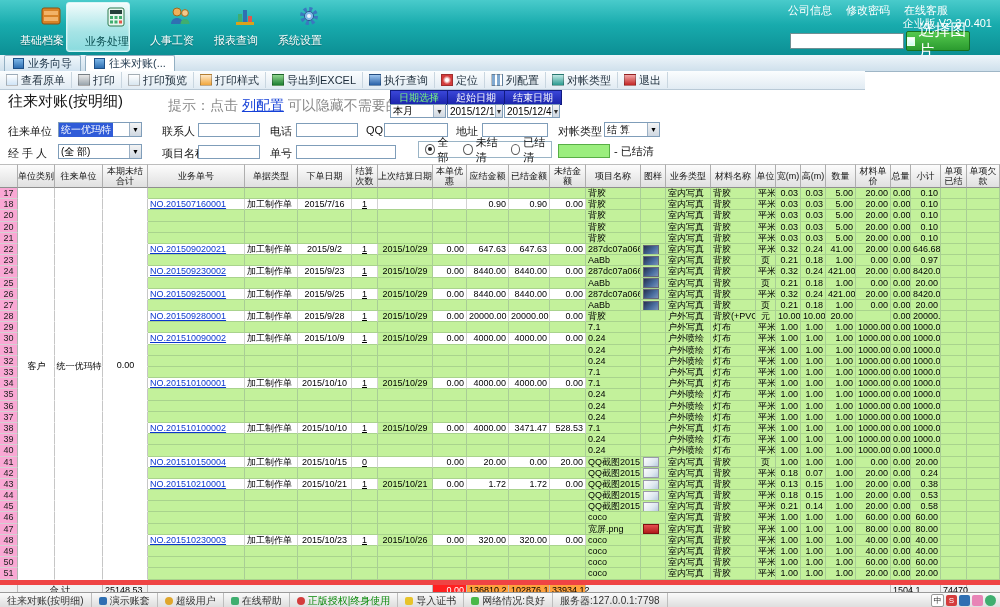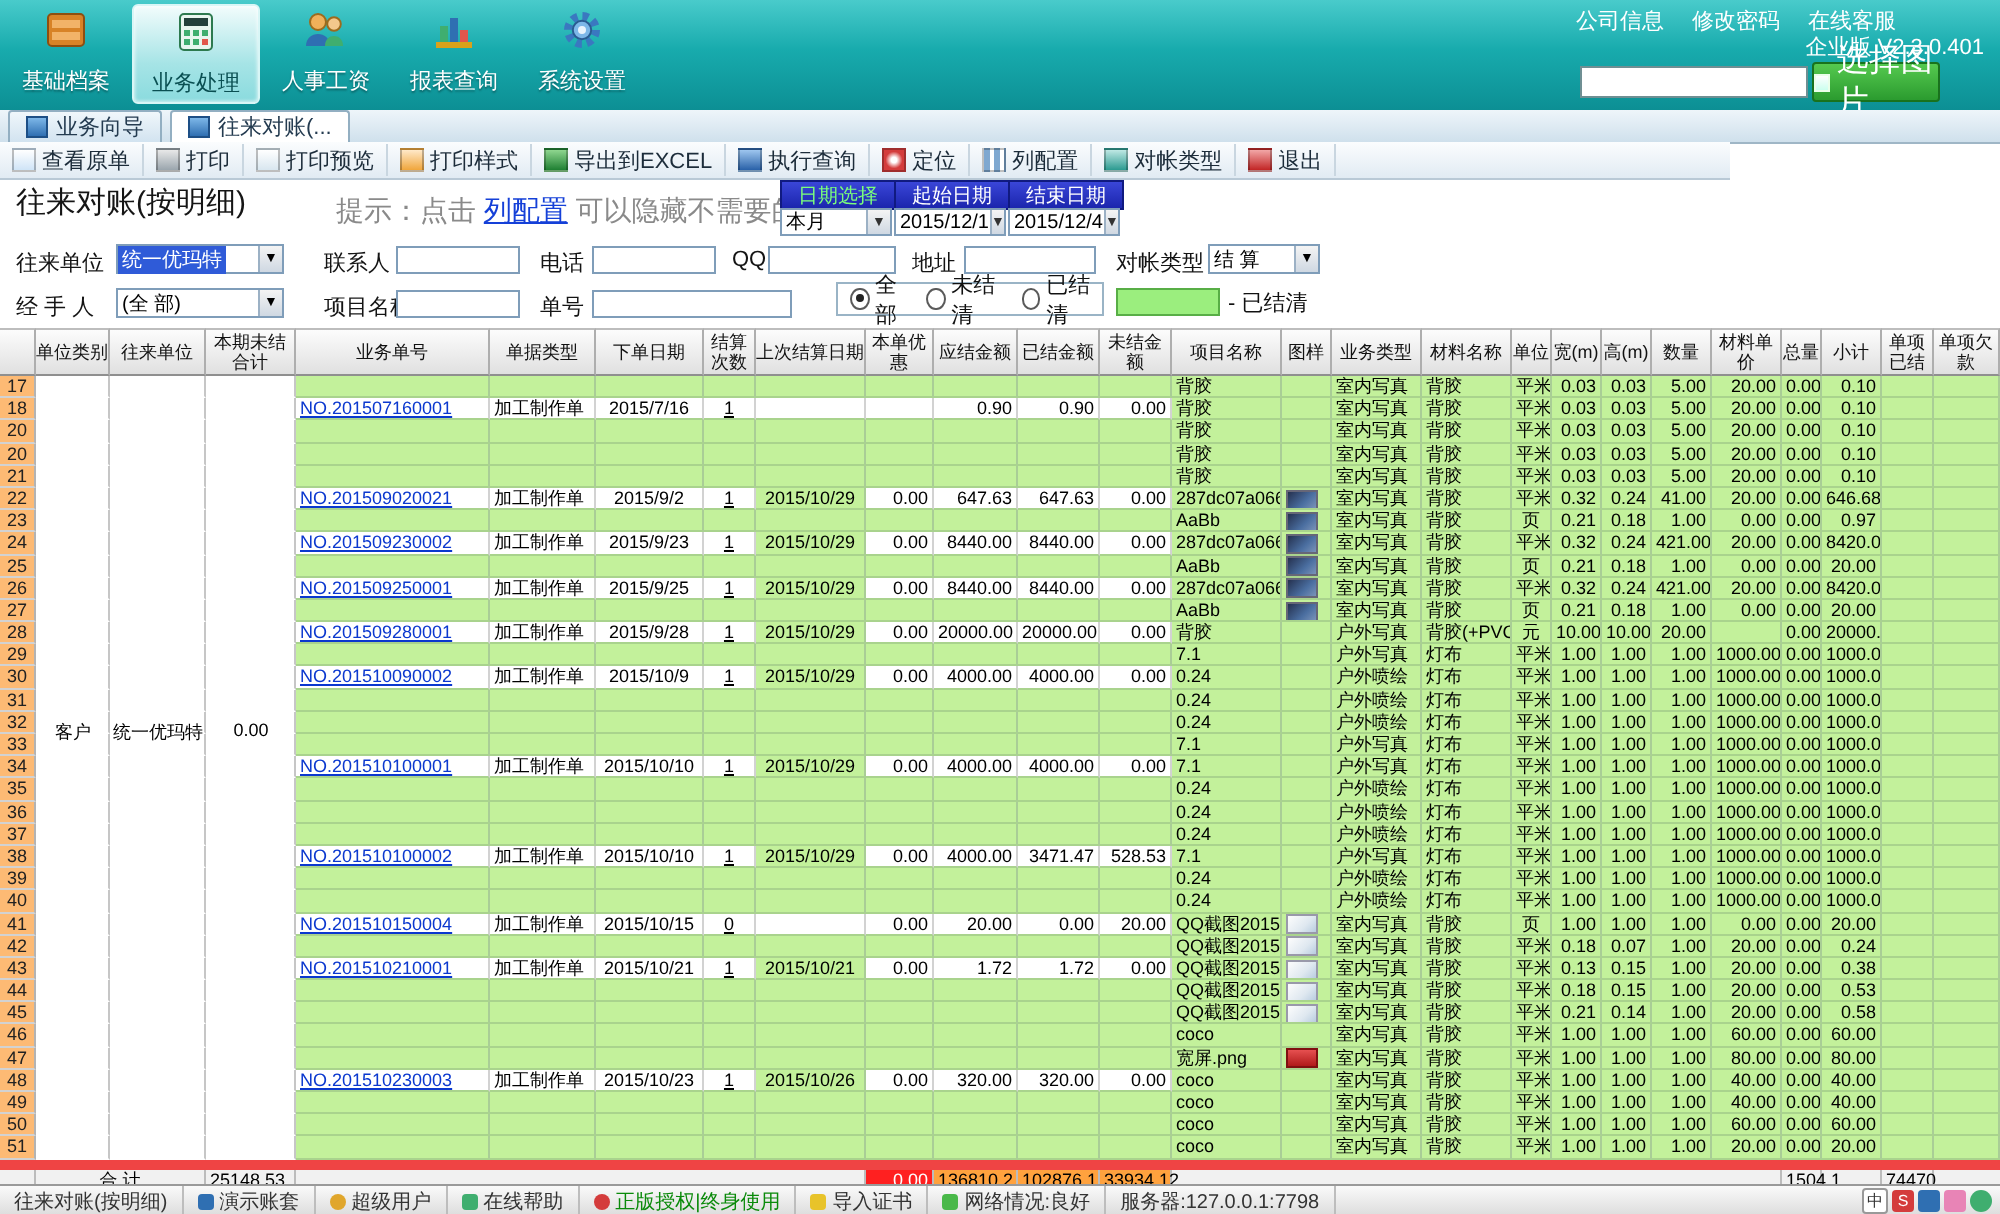--- a/index.html
+++ b/index.html
@@ -2,21 +2,21 @@
 <html><head>
 <meta charset="utf-8">
 <style>
   html,body{margin:0;padding:0;}
   body{width:1000px;height:607px;position:relative;overflow:hidden;background:#fff;
        font-family:"Liberation Sans","DejaVu Sans",sans-serif;-webkit-font-smoothing:antialiased;}
   
   .topbar{position:absolute;left:0;top:0;width:1000px;height:55px;
           background:linear-gradient(180deg,#49cbcb 0%,#18abad 45%,#0c8f94 100%);border-bottom:1px solid #07777c;}
   .navrow{position:absolute;left:2px;top:2px;display:flex;gap:2px;}
-  .navbtn{width:62px;height:48px;display:flex;flex-direction:column;align-items:center;justify-content:center;
+  .navbtn{width:62px;height:48px;display:flex;flex-direction:column;align-items:flex-end;justify-content:center;
           gap:2px;border-radius:3px;cursor:default;}
   .navbtn .nlab{font-size:11px;color:#fff;text-shadow:0 1px 1px rgba(0,0,0,.35);white-space:nowrap;}
   .navbtn.active{background:linear-gradient(180deg,#f2fcfc,#a6e4e6 60%,#8adbde);border:1px solid #d8f6f6;box-shadow:inset 0 0 2px #fff;}
   .navbtn.active .nlab{color:#0a4f52;text-shadow:none;}
   .toplinks{position:absolute;left:788px;top:3px;display:flex;gap:14px;font-size:11px;color:#fff;}
   .toplinks span{cursor:pointer;}
   .version{position:absolute;right:8px;top:16px;font-size:11px;color:#fff;}
   .searchbox{position:absolute;left:790px;top:33px;width:112px;height:14px;background:#fff;border:1px solid #6f8f93;}
   .imgbtn{position:absolute;left:906px;top:31px;width:62px;height:18px;display:flex;align-items:center;justify-content:center;
           gap:3px;background:linear-gradient(#55c94f,#2b9b2f);border:1px solid #19721d;border-radius:2px;
@@ -70,21 +70,21 @@
   .legendtxt{position:absolute;left:614px;top:144px;font-size:11px;color:#111;}
   
   .thead{position:absolute;left:0;top:164px;width:1000px;height:24px;display:flex;}
   .th{flex:none;box-sizing:border-box;background:linear-gradient(#fcfcfc,#e0e0e0);border-right:1px solid #aeaeae;
       border-top:1px solid #bdbdbd;border-bottom:1px solid #8f8f8f;font-size:9px;line-height:10px;color:#111;
       display:flex;align-items:center;justify-content:center;text-align:center;white-space:pre-line;overflow:hidden;cursor:pointer;}
   .tbody{position:absolute;left:0;top:188px;width:1000px;height:392px;overflow:hidden;background:#fff;}
   .tr{display:flex;height:11.2px;}
   .td{flex:none;box-sizing:border-box;height:100%;font-size:9px;line-height:11px;overflow:hidden;white-space:nowrap;
       padding:0 2px;border-right:1px solid #a9cd96;border-bottom:1px solid #a9d38d;color:#000;}
-  .rn{background:#fdba74;border-right:1px solid #b3b3b3;border-bottom:1px solid #d2d2d2;text-align:center;color:#222;padding:0;}
+  .rn{background:#f9a8d4;border-right:1px solid #b3b3b3;border-bottom:1px solid #d2d2d2;text-align:center;color:#222;padding:0;}
   .wc{background:#fff;border-right:1px solid #c6c6c6;border-bottom:1px solid #fff;}
   .oc{background:#fff;border-right:1px solid #d2d2d2;}
   .gc{background:#c3f19b;}
   .lnk{color:#0b38cf;text-decoration:underline;cursor:pointer;}
   .tms{text-decoration:underline;cursor:pointer;}
   .a-l{text-align:left;} .a-c{text-align:center;} .a-r{text-align:right;}
   .thumb{display:inline-block;width:14px;height:8px;vertical-align:middle;border:1px solid #667;}
   .thumb.dark{background:linear-gradient(135deg,#25314f,#4a6ea0 60%,#7a93b8);}
   .thumb.shot{background:linear-gradient(135deg,#fdfdfd,#dfe8f0 60%,#b9cde0);border-color:#99a;}
   .thumb.red{background:linear-gradient(#e65050,#b01a1a);border-color:#801010;}

